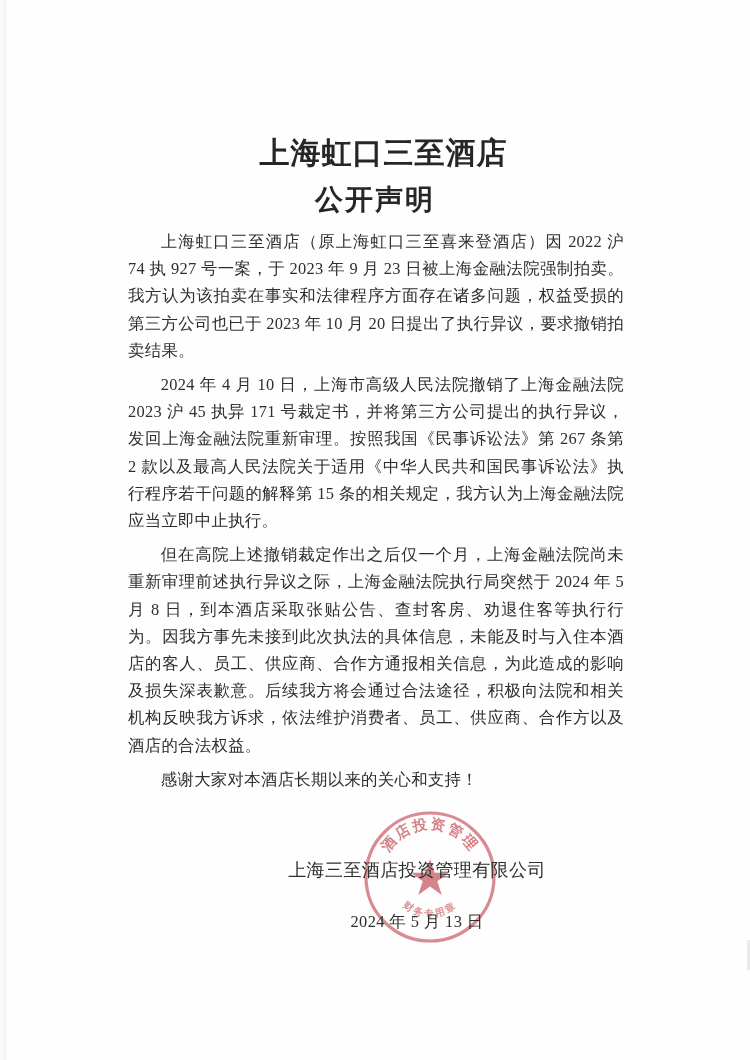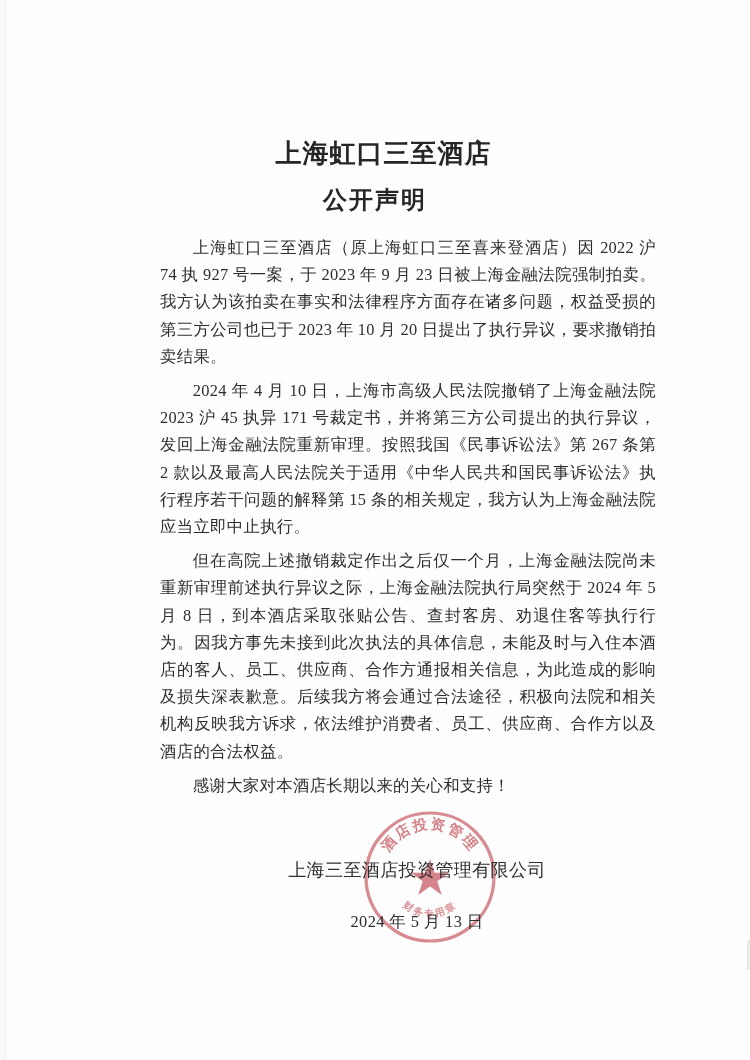--- a/index.html
+++ b/index.html
@@ -56,37 +56,36 @@
     text-align: center;
   }
   .title-main,
   .title-sub {
     font-family: "Liberation Sans", "DejaVu Sans", sans-serif;
     font-weight: bold;
     color: #262626;
     letter-spacing: 1px;
   }
   .title-main {
-    font-size: 26px;
+    font-size: 30px;
     line-height: 34px;
     margin-left: 17px;
   }
   .title-sub {
-    font-size: 24px;
+    font-size: 28px;
     line-height: 32px;
     margin-top: 14px;
     letter-spacing: 2px;
   }
 
   .body-block {
     position: absolute;
-    top: 234px;
+    top: 228px;
     left: 128px;
     width: 496px;
-    margin-left: 32px;
   }
 
   .para {
     font-size: 16.4px;
     line-height: 27.2px;
     text-align: justify;
     text-justify: inter-ideograph;
     text-indent: 2em;
     margin: 0 0 7px 0;
     color: #2e2e2e;

